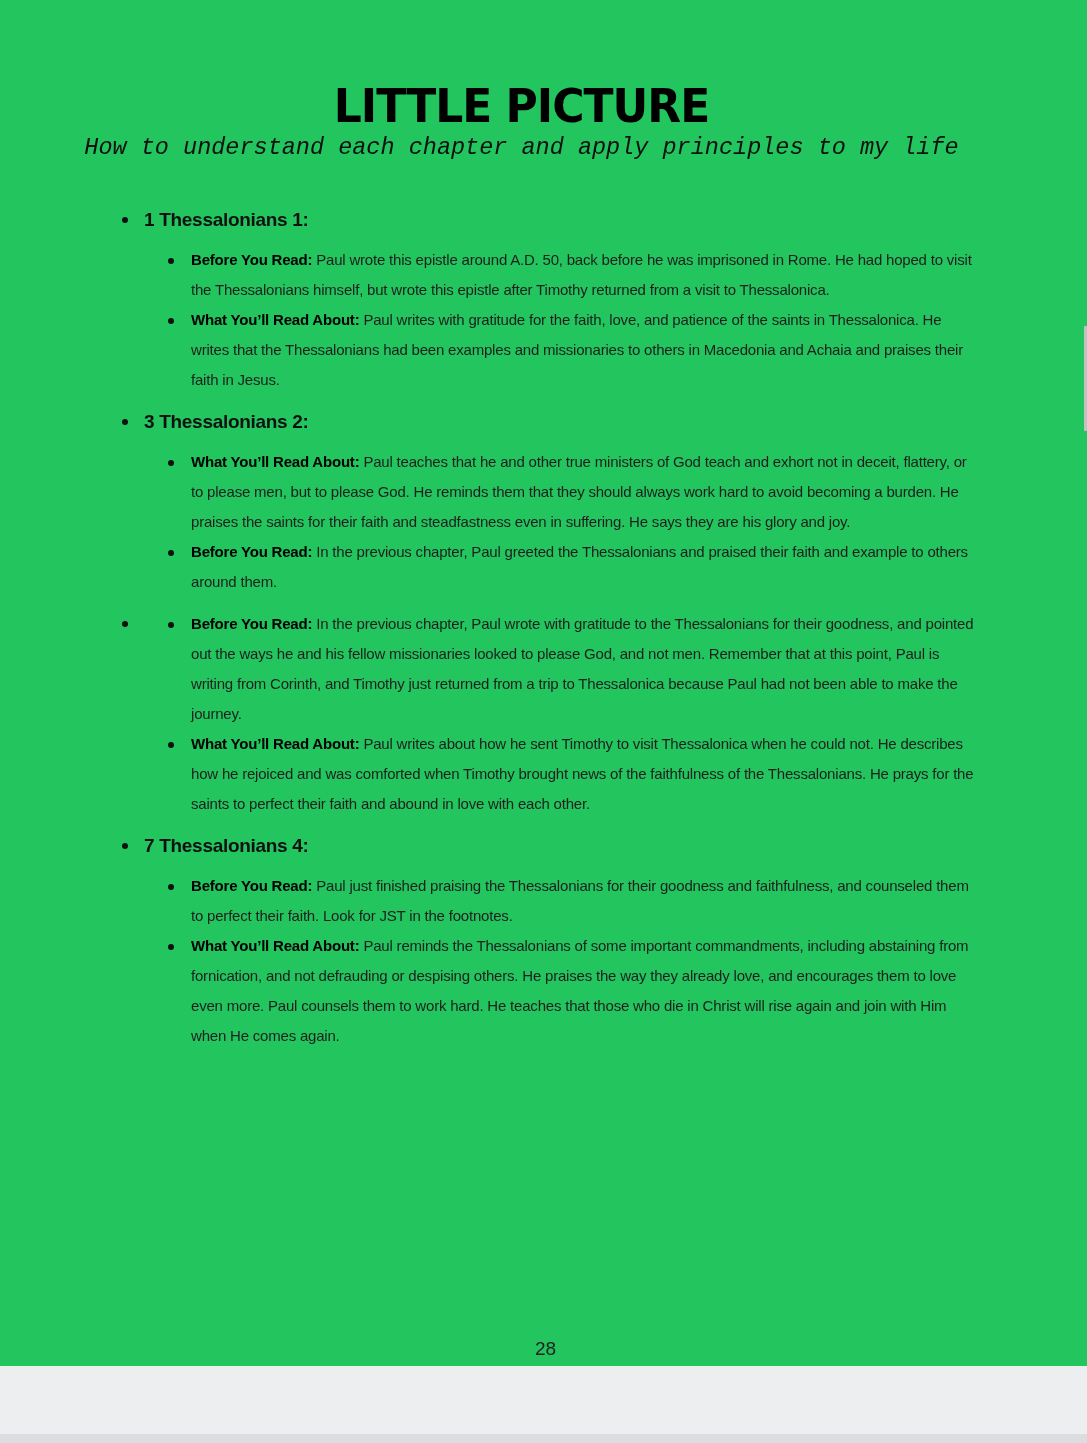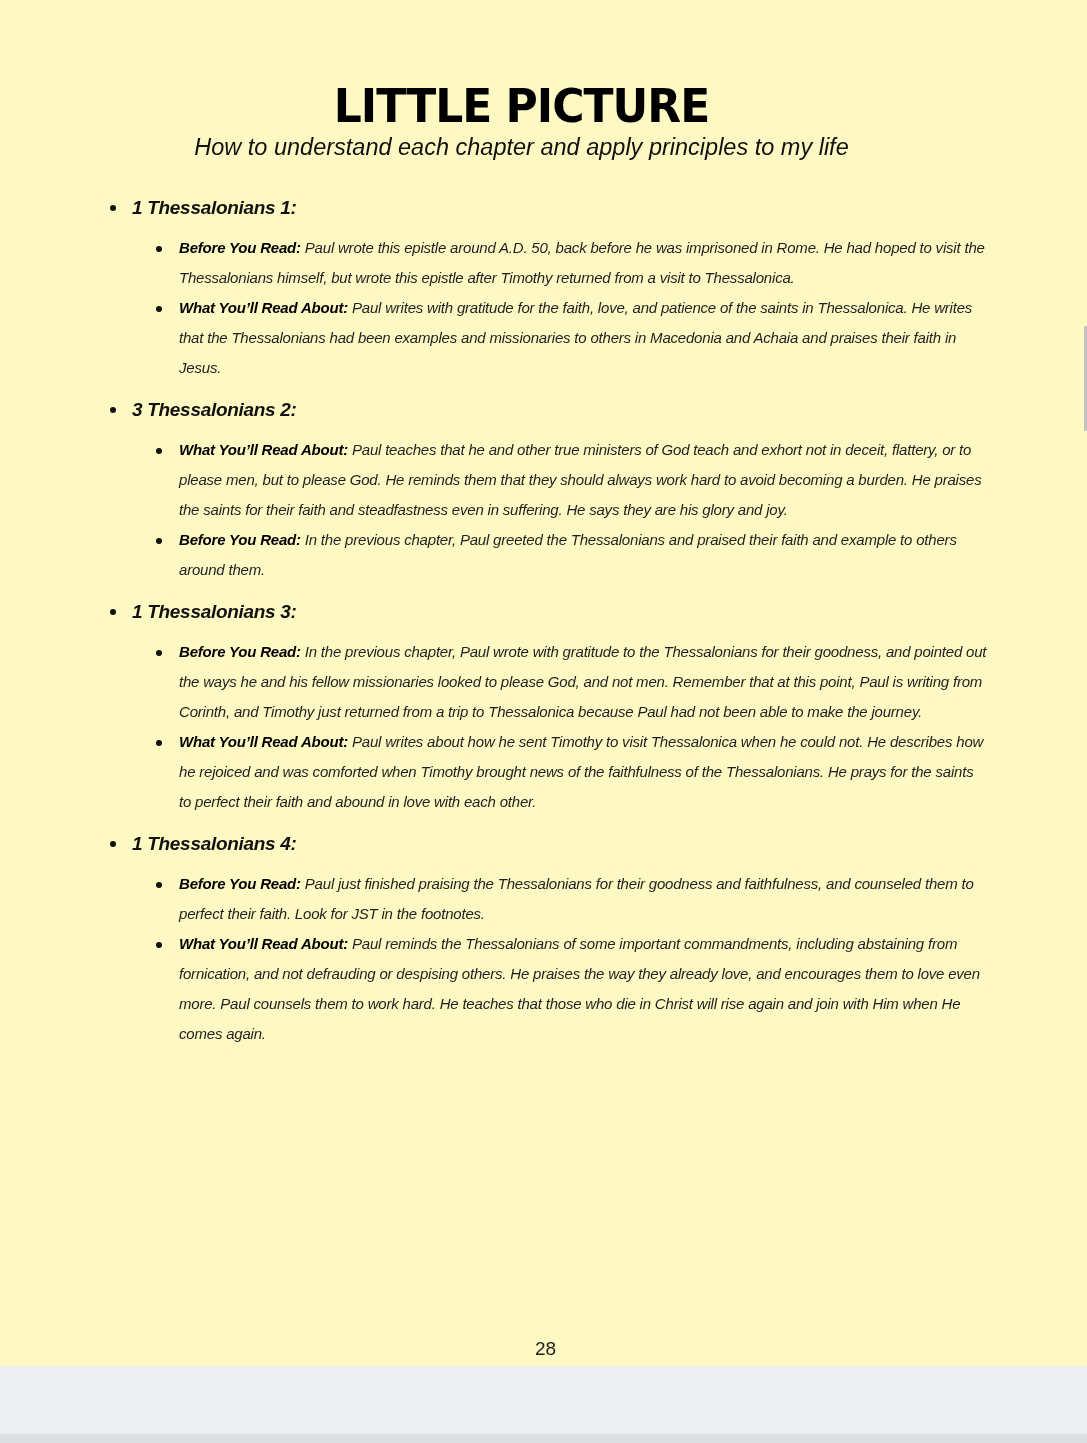--- a/index.html
+++ b/index.html
@@ -1,34 +1,34 @@
 <!DOCTYPE html>
 <html><head>
 <meta charset="utf-8">
 <style>
   html, body { margin:0; padding:0; }
   body {
     width:1087px; height:1443px; position:relative; overflow:hidden;
     background:#ffffff; color:#1a1a1a;
     font-family:"Liberation Sans", "DejaVu Sans", sans-serif;
   }
-  .page { position:absolute; left:0; top:0; width:1087px; height:1366px; background:#fef9c3; }
+  .page { position:absolute; left:0; top:0; width:1087px; height:1366px; background:#22c55e; }
   .title {
     position:absolute; top:80px; left:0; width:1043px; text-align:center;
     font-family:"DejaVu Sans", sans-serif; font-weight:bold;
     font-size:44px; letter-spacing:-1px; color:#000;
     transform:scaleY(1.05);
   }
   .subtitle {
     position:absolute; top:134px; left:0; width:1043px; text-align:center;
-    font-family:Liberation Sans, sans-serif; font-style:italic;
+    font-family:Liberation Mono, monospace; font-style:italic;
     font-size:23.5px; color:#111;
   }
   .content { position:absolute; top:193px; left:108px; width:880px; }
-  ul.chapters { list-style:none; margin:0; padding:0;font-style:italic; }
+  ul.chapters { list-style:none; margin:12px; padding:0; }
   li.chapter { position:relative; padding-left:24px; margin-bottom:12px; }
   li.chapter > .bullet,
   li.item > .bullet {
     position:absolute; left:2px; top:12px; width:6px; height:6px; border-radius:50%; background:#111;
   }
   .chapter-title {
     display:block; font-weight:bold; font-size:19px; line-height:30px; color:#111;
     letter-spacing:-0.3px;
   }
   ul.items { list-style:none; margin:10px 0 0 0; padding:0 0 0 22px; }
@@ -87,36 +87,35 @@
           </li>
           <li class="item">
             <span class="bullet"></span>
             <span class="label">Before You Read:</span><span> In the previous chapter, Paul greeted the Thessalonians and praised their faith and example to others around them.</span>
           </li>
         </ul>
       </li>
 
       <li class="chapter">
         <span class="bullet"></span>
-        <span class="chapter-title">1 Thessalonians 3:</span>
         <ul class="items">
           <li class="item">
             <span class="bullet"></span>
             <span class="label">Before You Read:</span><span> In the previous chapter, Paul wrote with gratitude to the Thessalonians for their goodness, and pointed out the ways he and his fellow missionaries looked to please God, and not men. Remember that at this point, Paul is writing from Corinth, and Timothy just returned from a trip to Thessalonica because Paul had not been able to make the journey.</span>
           </li>
           <li class="item">
             <span class="bullet"></span>
             <span class="label">What You’ll Read About:</span><span> Paul writes about how he sent Timothy to visit Thessalonica when he could not. He describes how he rejoiced and was comforted when Timothy brought news of the faithfulness of the Thessalonians. He prays for the saints to perfect their faith and abound in love with each other.</span>
           </li>
         </ul>
       </li>
 
       <li class="chapter">
         <span class="bullet"></span>
-        <span class="chapter-title">1 Thessalonians 4:</span>
+        <span class="chapter-title">7 Thessalonians 4:</span>
         <ul class="items">
           <li class="item">
             <span class="bullet"></span>
             <span class="label">Before You Read:</span><span> Paul just finished praising the Thessalonians for their goodness and faithfulness, and counseled them to perfect their faith. Look for JST in the footnotes.</span>
           </li>
           <li class="item">
             <span class="bullet"></span>
             <span class="label">What You’ll Read About:</span><span> Paul reminds the Thessalonians of some important commandments, including abstaining from fornication, and not defrauding or despising others. He praises the way they already love, and encourages them to love even more. Paul counsels them to work hard. He teaches that those who die in Christ will rise again and join with Him when He comes again.</span>
           </li>
         </ul>

